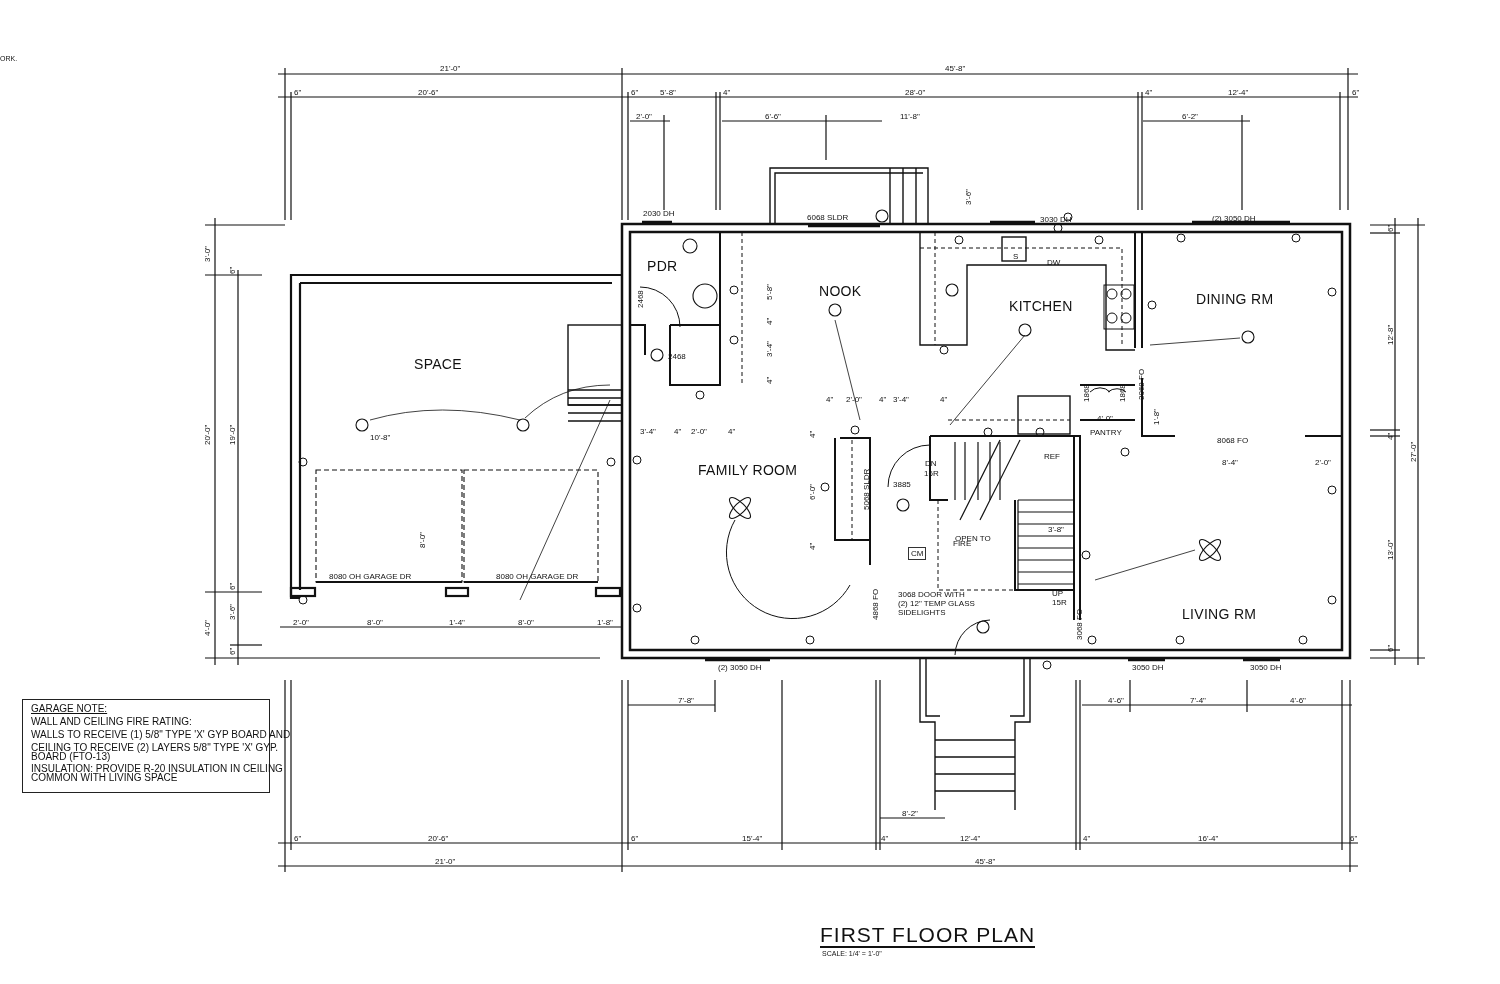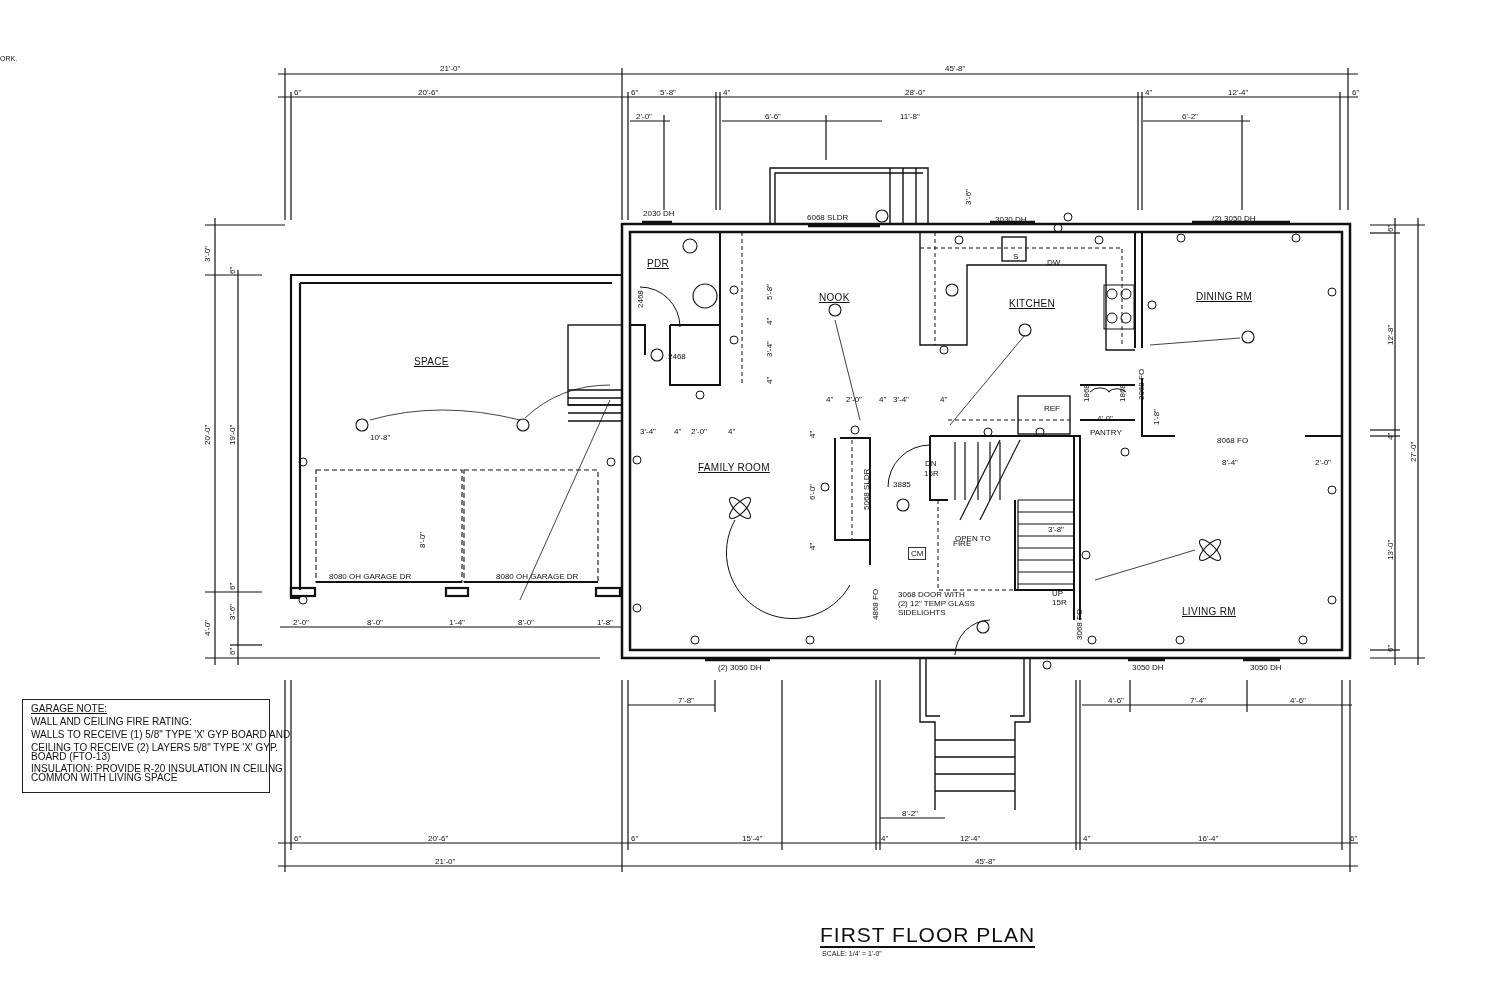--- a/index.html
+++ b/index.html
@@ -1,19 +1,19 @@
 <!DOCTYPE html>
 <html><head>
 <meta charset="utf-8">
 <style>
   html,body{margin:0;padding:0;background:#fff;}
   body{width:1500px;height:984px;position:relative;overflow:hidden;font-family:"Liberation Sans",sans-serif;color:#111;}
   svg#plan{position:absolute;left:0;top:0;}
   .t{position:absolute;font-size:8px;line-height:9px;white-space:nowrap;color:#111;font-family:"Liberation Sans",sans-serif;}
-  .room{position:absolute;font-size:10px;text-decoration:underline;letter-spacing:.3px;white-space:nowrap;}
+  .room{position:absolute;font-size:14px;letter-spacing:.3px;white-space:nowrap;}
   .vt{position:absolute;font-size:8px;white-space:nowrap;transform:rotate(-90deg);transform-origin:left top;}
   .note{position:absolute;left:22px;top:699px;width:248px;height:94px;border:1.5px solid #222;padding:4px 8px;box-sizing:border-box;font-size:10px;line-height:10px;}
   .note div{white-space:nowrap;}
   .note .h{text-decoration:underline;}
   .title{position:absolute;left:820px;top:924px;font-size:21px;letter-spacing:1px;border-bottom:2px solid #111;line-height:22px;}
   .scale{position:absolute;left:822px;top:950px;font-size:7px;}
   .corner{position:absolute;left:0;top:55px;font-size:7px;}
 </style>
 </head>
 <body>
@@ -349,30 +349,30 @@
 <div class="vt" style="left:808px;top:500px">6'-0"</div>
 <div class="vt" style="left:808px;top:550px">4"</div>
 <div class="t" style="left:1048px;top:525px">3'-8"</div>
 <div class="t" style="left:1222px;top:458px">8'-4"</div>
 <div class="t" style="left:1315px;top:458px">2'-0"</div>
 <div class="t" style="left:1097px;top:414px">4'-0"</div>
 <div class="vt" style="left:1152px;top:425px">1'-8"</div>
 
 <div class="room" style="left:414px;top:356px">SPACE</div>
 <div class="room" style="left:647px;top:258px">PDR</div>
-<div class="room" style="left:819px;top:292px">NOOK</div>
+<div class="room" style="left:819px;top:283px">NOOK</div>
 <div class="room" style="left:1009px;top:298px">KITCHEN</div>
 <div class="room" style="left:1196px;top:291px">DINING RM</div>
 <div class="room" style="left:698px;top:462px">FAMILY ROOM</div>
 <div class="room" style="left:1182px;top:606px">LIVING RM</div>
 <div class="t" style="left:1090px;top:428px">PANTRY</div>
 
 <div class="t" style="left:643px;top:209px">2030 DH</div>
 <div class="t" style="left:807px;top:213px">6068 SLDR</div>
-<div class="t" style="left:995px;top:215px">3030 DH</div>
+<div class="t" style="left:1040px;top:215px">3030 DH</div>
 <div class="t" style="left:1212px;top:214px">(2) 3050 DH</div>
 <div class="t" style="left:718px;top:663px">(2) 3050 DH</div>
 <div class="t" style="left:1132px;top:663px">3050 DH</div>
 <div class="t" style="left:1250px;top:663px">3050 DH</div>
 <div class="t" style="left:329px;top:572px">8080 OH GARAGE DR</div>
 <div class="t" style="left:496px;top:572px">8080 OH GARAGE DR</div>
 <div class="vt" style="left:636px;top:308px">2468</div>
 <div class="t" style="left:668px;top:352px">2468</div>
 <div class="t" style="left:893px;top:480px">3885</div>
 <div class="vt" style="left:862px;top:510px">5068 SLDR</div>
@@ -385,21 +385,21 @@
 <div class="t" style="left:925px;top:459px">DN</div>
 <div class="t" style="left:924px;top:469px">16R</div>
 <div class="t" style="left:1052px;top:589px">UP</div>
 <div class="t" style="left:1052px;top:598px">15R</div>
 <div class="t" style="left:955px;top:534px">OPEN TO</div>
 <div class="t" style="left:953px;top:539px">FIRE</div>
 <div class="t" style="left:908px;top:547px;border:1px solid #333;padding:1px 2px">CM</div>
 <div class="t" style="left:898px;top:590px">3068 DOOR WITH</div>
 <div class="t" style="left:898px;top:599px">(2) 12" TEMP GLASS</div>
 <div class="t" style="left:898px;top:608px">SIDELIGHTS</div>
-<div class="t" style="left:1044px;top:404px">REF</div>
+<div class="t" style="left:1044px;top:452px">REF</div>
 <div class="t" style="left:1013px;top:252px">S</div>
 <div class="t" style="left:1047px;top:258px">DW</div>
 
 <div class="note">
   <div class="h">GARAGE NOTE:</div>
   <div style="margin-top:3px">WALL AND CEILING FIRE RATING:</div>
   <div style="margin-top:3px">WALLS TO RECEIVE (1) 5/8" TYPE 'X' GYP BOARD AND</div>
   <div style="margin-top:3px">CEILING TO RECEIVE (2) LAYERS 5/8" TYPE 'X' GYP.</div>
   <div style="line-height:8px">BOARD (FTO-13)</div>
   <div style="margin-top:3px">INSULATION: PROVIDE R-20 INSULATION IN CEILING</div>

